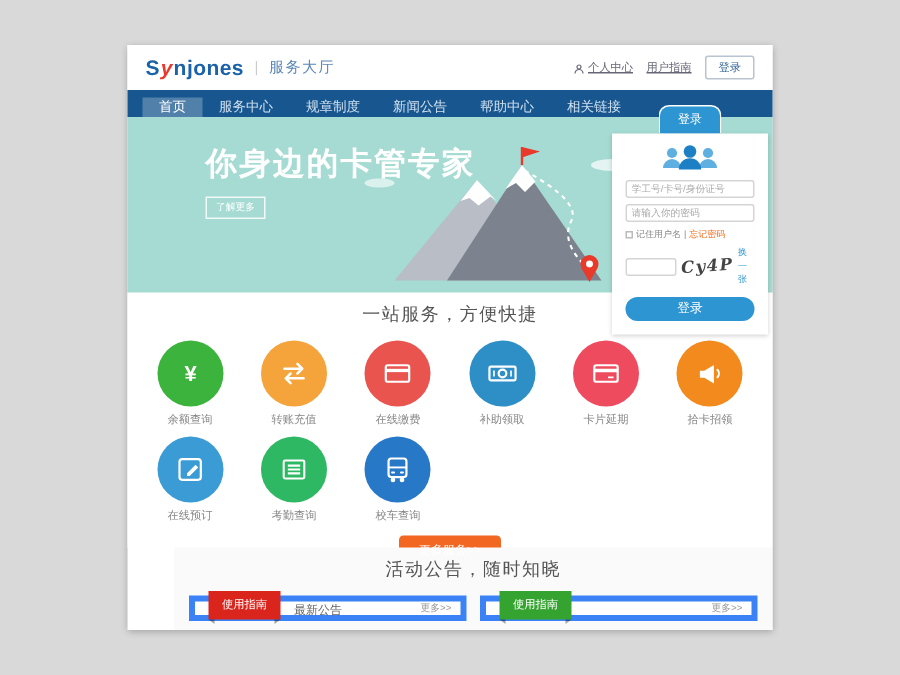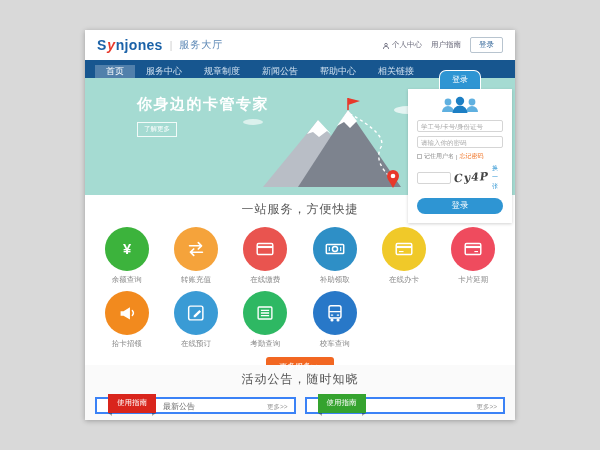--- a/index.html
+++ b/index.html
@@ -7,32 +7,32 @@
   body { background:#d9d9d9; font-family:"Liberation Sans","DejaVu Sans",sans-serif; position:relative; overflow:hidden; }
   .page { position:absolute; left:85px; top:30px; width:430px; height:390px; background:#fff; box-shadow:0 1px 5px rgba(0,0,0,.28); }
 
   
   .hdr { height:30px; display:flex; align-items:center; padding:0 12px; background:#fff; }
   .logo { font-size:14px; font-weight:bold; color:#1b62a8; letter-spacing:.3px; display:flex; align-items:baseline; }
   .logo .accent { color:#e8392b; font-style:italic; font-weight:bold; margin:0 .5px; }
   .hdr-div { color:#ccc; font-size:10px; margin:0 7px; }
   .brand-suffix { color:#5b87b5; font-size:10px; letter-spacing:1px; }
   .hdr-right { margin-left:auto; display:flex; align-items:center; gap:9px; }
-  .hdr-link { font-size:7.5px; color:#667; display:flex; align-items:flex-end; gap:2px; cursor:pointer; }
+  .hdr-link { font-size:7.5px; color:#667; display:flex; align-items:flex-end; gap:2px; cursor:pointer;text-decoration:underline; }
   .hdr-login { font-size:7.5px; color:#336699; border:1px solid #b8c4cf; border-radius:2px; padding:2px 8px; background:#fff; cursor:pointer; }
 
   
   .nav { height:18px; background:#17568f; display:flex; align-items:flex-end; padding-left:10px; }
   .nav-item { font-size:9px; color:#cfe0ef; padding:0 11px; display:flex; align-items:center; cursor:pointer; }
   .nav-item.active { background:rgba(255,255,255,.25); color:#fff; }
 
   
   .hero { height:117px; background:#a5dbd2; position:relative; }
   .hero-copy { position:absolute; left:52px; top:17px; color:#fff; }
-  .hero-copy h1 { font-size:15px; font-weight:bold; letter-spacing:1.5px; }
+  .hero-copy h1 { font-size:21px; font-weight:bold; letter-spacing:1.5px; }
   .hero-sub { font-size:7.5px; margin-top:7px; color:rgba(255,255,255,.92); letter-spacing:1px; }
   .hero-cta { display:inline-block; margin-top:8px; font-size:6.5px; color:#fff; border:1px solid rgba(255,255,255,.85); padding:2px 6px; cursor:pointer; }
   .mtn { position:absolute; left:138px; top:14px; }
 
   
   .login-card { position:absolute; top:-8px; right:3px; width:104px; z-index:5; }
   .login-tab { width:42px; margin:0 auto; background:#2e95d3; color:#fff; font-size:8px; text-align:center; padding:3px 0 4px; border-radius:7px 7px 0 0; border:1px solid #fff; border-bottom:none; cursor:pointer; }
   .login-body { background:#fff; box-shadow:0 1px 3px rgba(0,0,0,.18); padding:7px 9px 9px; }
   .avatars { display:flex; justify-content:center; margin-bottom:6px; }
   .login-input { display:block; width:100%; height:12px; border:1px solid #d5d5d5; border-radius:2px; font-size:6.5px; color:#666; padding:0 3px; margin-bottom:4px; font-family:inherit; }
@@ -50,24 +50,24 @@
   .services { height:170px; background:#fff; padding-top:6px; }
   .sec-title { text-align:center; font-size:12px; color:#555; letter-spacing:1px; }
   .svc-grid { width:416px; margin:9px auto 0; display:grid; grid-template-columns:repeat(6,1fr); row-gap:6px; }
   .svc { text-align:center; cursor:pointer; }
   .svc-circle { width:44px; height:44px; border-radius:50%; margin:0 auto; display:flex; align-items:center; justify-content:center; }
   .svc-circle svg { display:block; }
   .svc-label { display:block; font-size:7.5px; color:#888; margin-top:4px; }
   .more-btn { display:block; margin:8px auto 0; width:68px; background:#f26722; border:none; border-radius:3px; color:#fff; font-size:8px; padding:4px 0; cursor:pointer; font-family:inherit; }
 
   
-  .ann { height:55px; background:#fafafa; padding-top:6px; }
+  .ann { height:55px; background:#fafafa; padding-top:6px;margin-left:31px; }
   .panels { display:flex; gap:9px; padding:0 10px; margin-top:9px; }
   .panel { flex:1; position:relative; }
-  .panel-header { background:#fff; border:2px solid #3b82f6; height:17px; display:flex; align-items:flex-end; padding:0 6px 0 66px; }
+  .panel-header { background:#fff; border:4px solid #3b82f6; height:17px; display:flex; align-items:flex-start; padding:0 6px 0 66px; }
   .ribbon { position:absolute; top:-3px; left:13px; color:#fff; font-size:7.5px; padding:4px 9px 5px; z-index:2; cursor:pointer; }
   .ribbon.red { background:#d9251c; }
   .ribbon.green { background:#35a32f; }
   .ribbon::before,.ribbon::after { content:""; position:absolute; bottom:-3px; width:0; height:0; border-top:3px solid rgba(0,0,0,.35); }
   .ribbon::before { left:0; border-left:4px solid transparent; }
   .ribbon::after { right:0; border-right:4px solid transparent; }
   .panel-tab { font-size:8px; color:#666; cursor:pointer; }
   .panel-more { margin-left:auto; font-size:6.5px; color:#999; cursor:pointer; }
 </style>
 </head>
@@ -196,30 +196,20 @@
         <div class="svc-circle" style="background-color: rgb(46, 143, 198);">
           <svg width="22" height="22" viewBox="0 0 24 24" fill="none" stroke="#fff" stroke-width="1.6">
               <rect x="2.5" y="7" width="19" height="10" rx="1"></rect>
               <circle cx="12" cy="12" r="2.8"></circle>
               <path d="M5.8 9.8v4.4M18.2 9.8v4.4" stroke-width="1.2"></path>
             </svg>
         </div>
         <span class="svc-label">补助领取</span>
       </div>
 
-      <div class="svc">
-        <div class="svc-circle" style="background-color: rgb(240, 201, 41);">
-          <svg width="22" height="22" viewBox="0 0 24 24" fill="none" stroke="#fff" stroke-width="1.6">
-              <rect x="3.5" y="6" width="17" height="12" rx="1.5"></rect>
-              <path d="M3.5 9.8h17" stroke-width="2.4"></path>
-              <path d="M6.5 14.8h5" stroke-width="1.2"></path>
-            </svg>
-        </div>
-        <span class="svc-label">在线办卡</span>
-      </div>
 
       <div class="svc">
         <div class="svc-circle" style="background-color: rgb(239, 75, 94);">
           <svg width="22" height="22" viewBox="0 0 24 24" fill="none" stroke="#fff" stroke-width="1.6">
               <rect x="3.5" y="6" width="17" height="12" rx="1.5"></rect>
               <path d="M3.5 9.8h17" stroke-width="2.4"></path>
               <path d="M13.5 14.8h4" stroke-width="1.2"></path>
             </svg>
         </div>
         <span class="svc-label">卡片延期</span>

